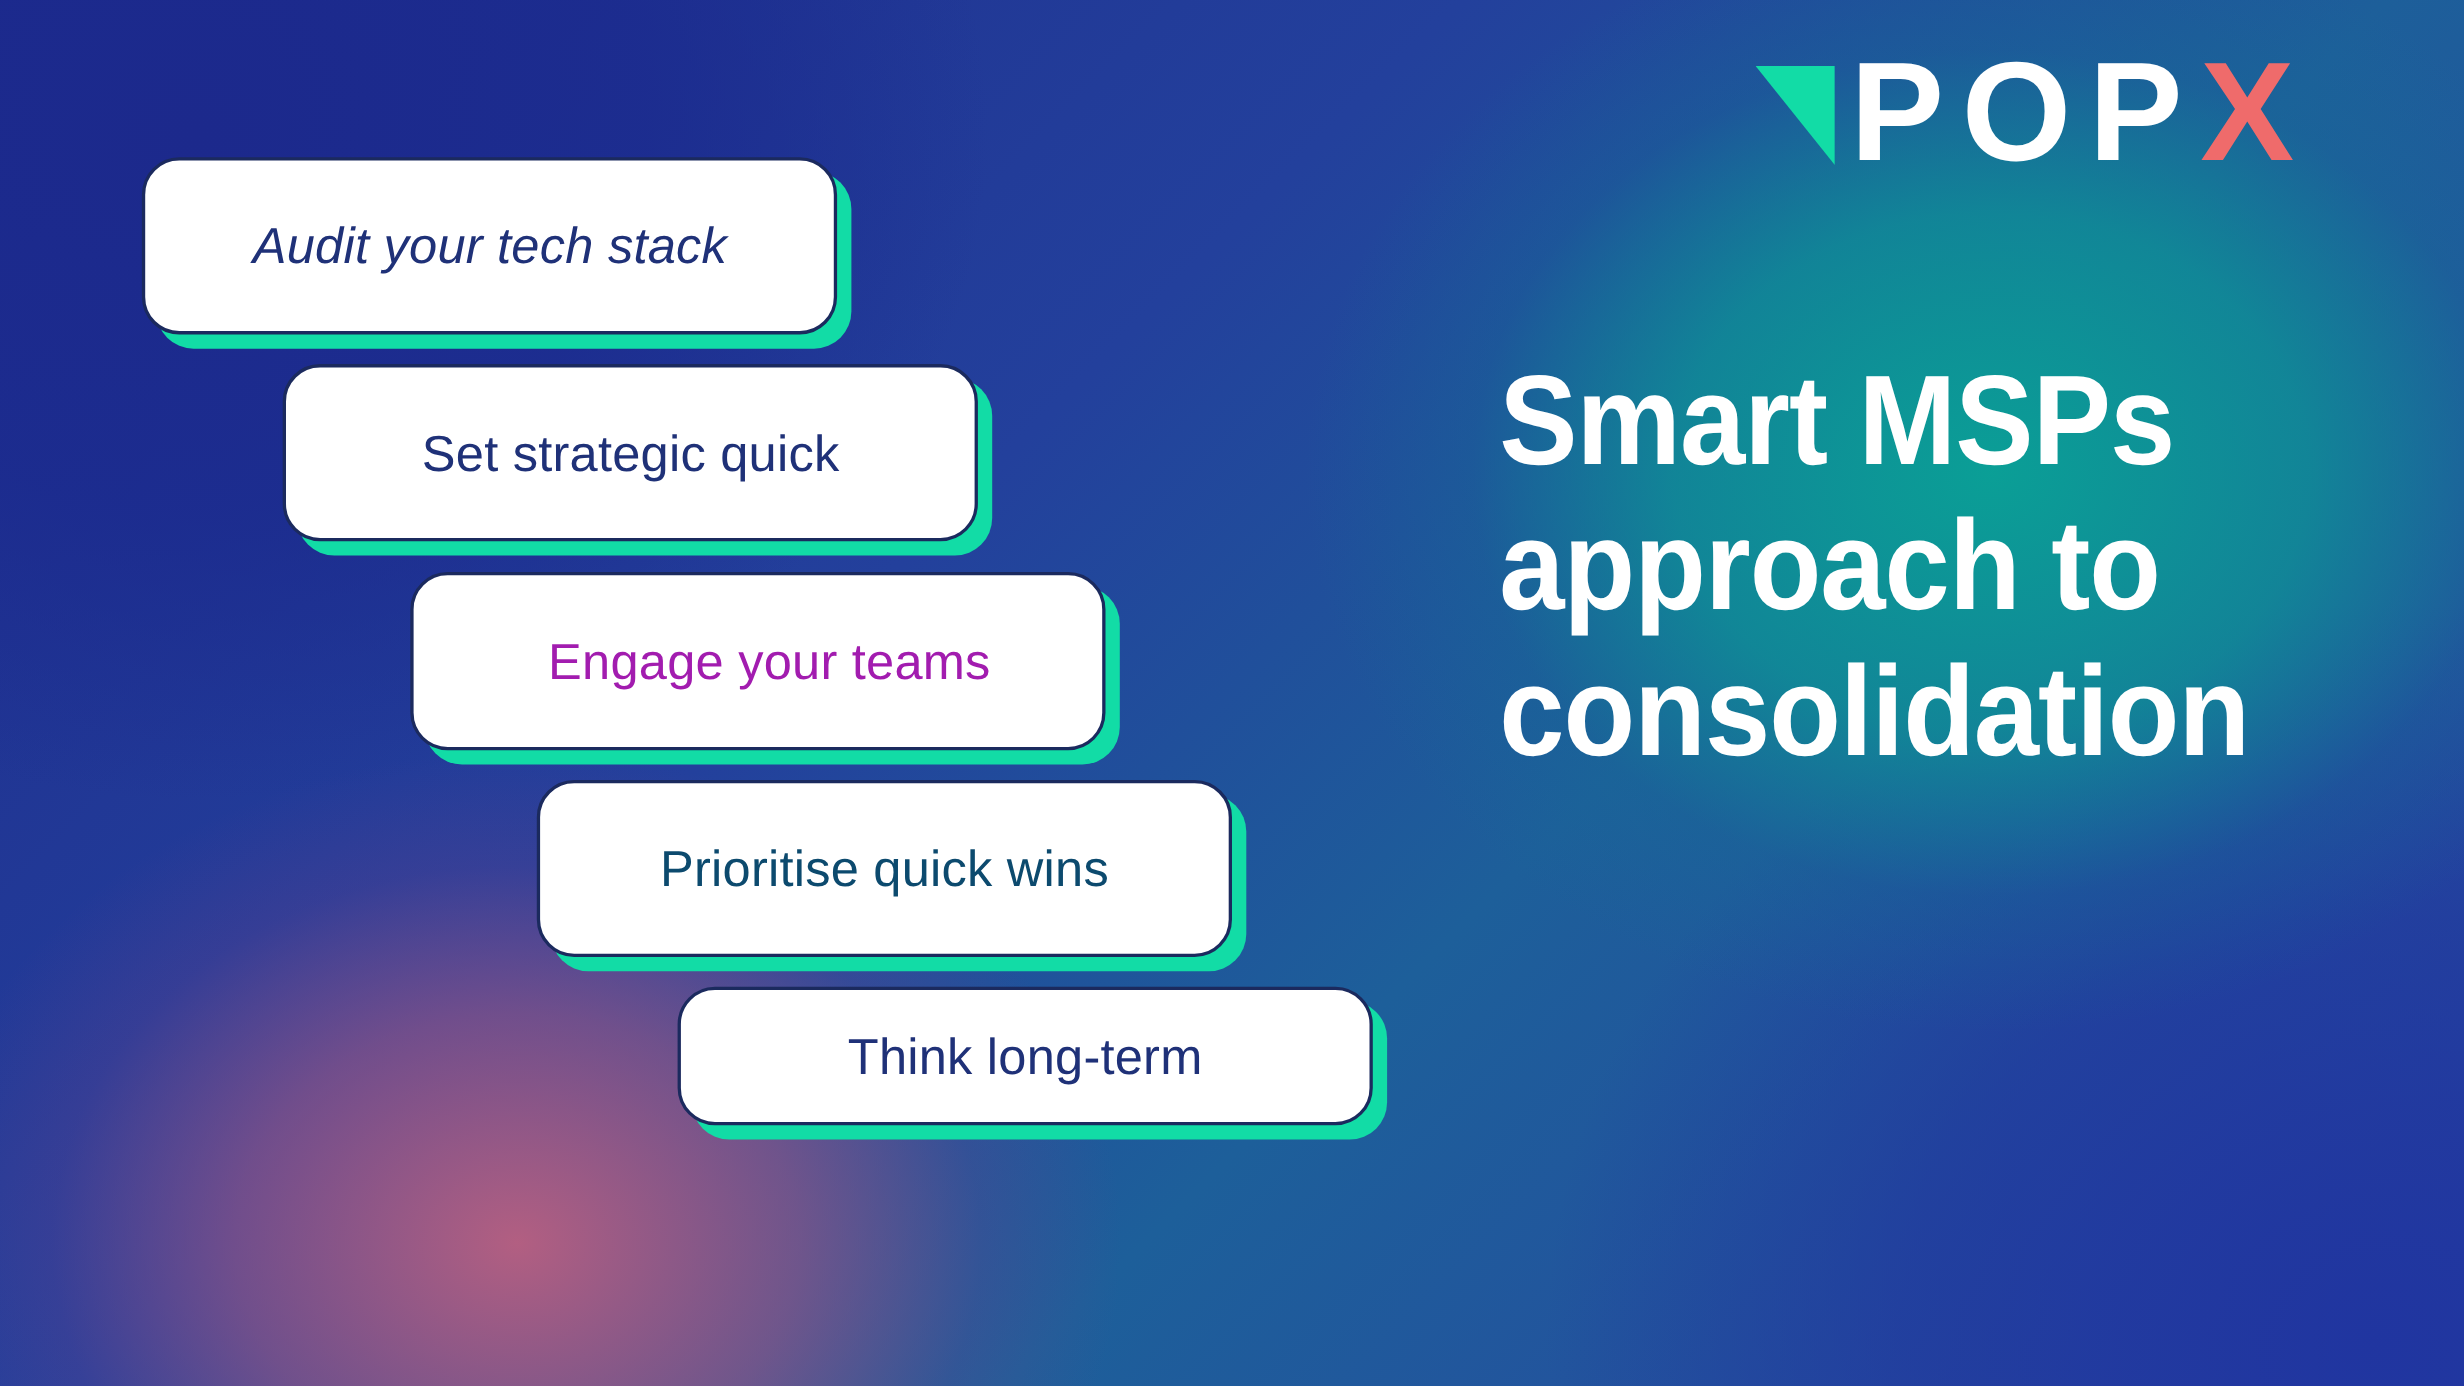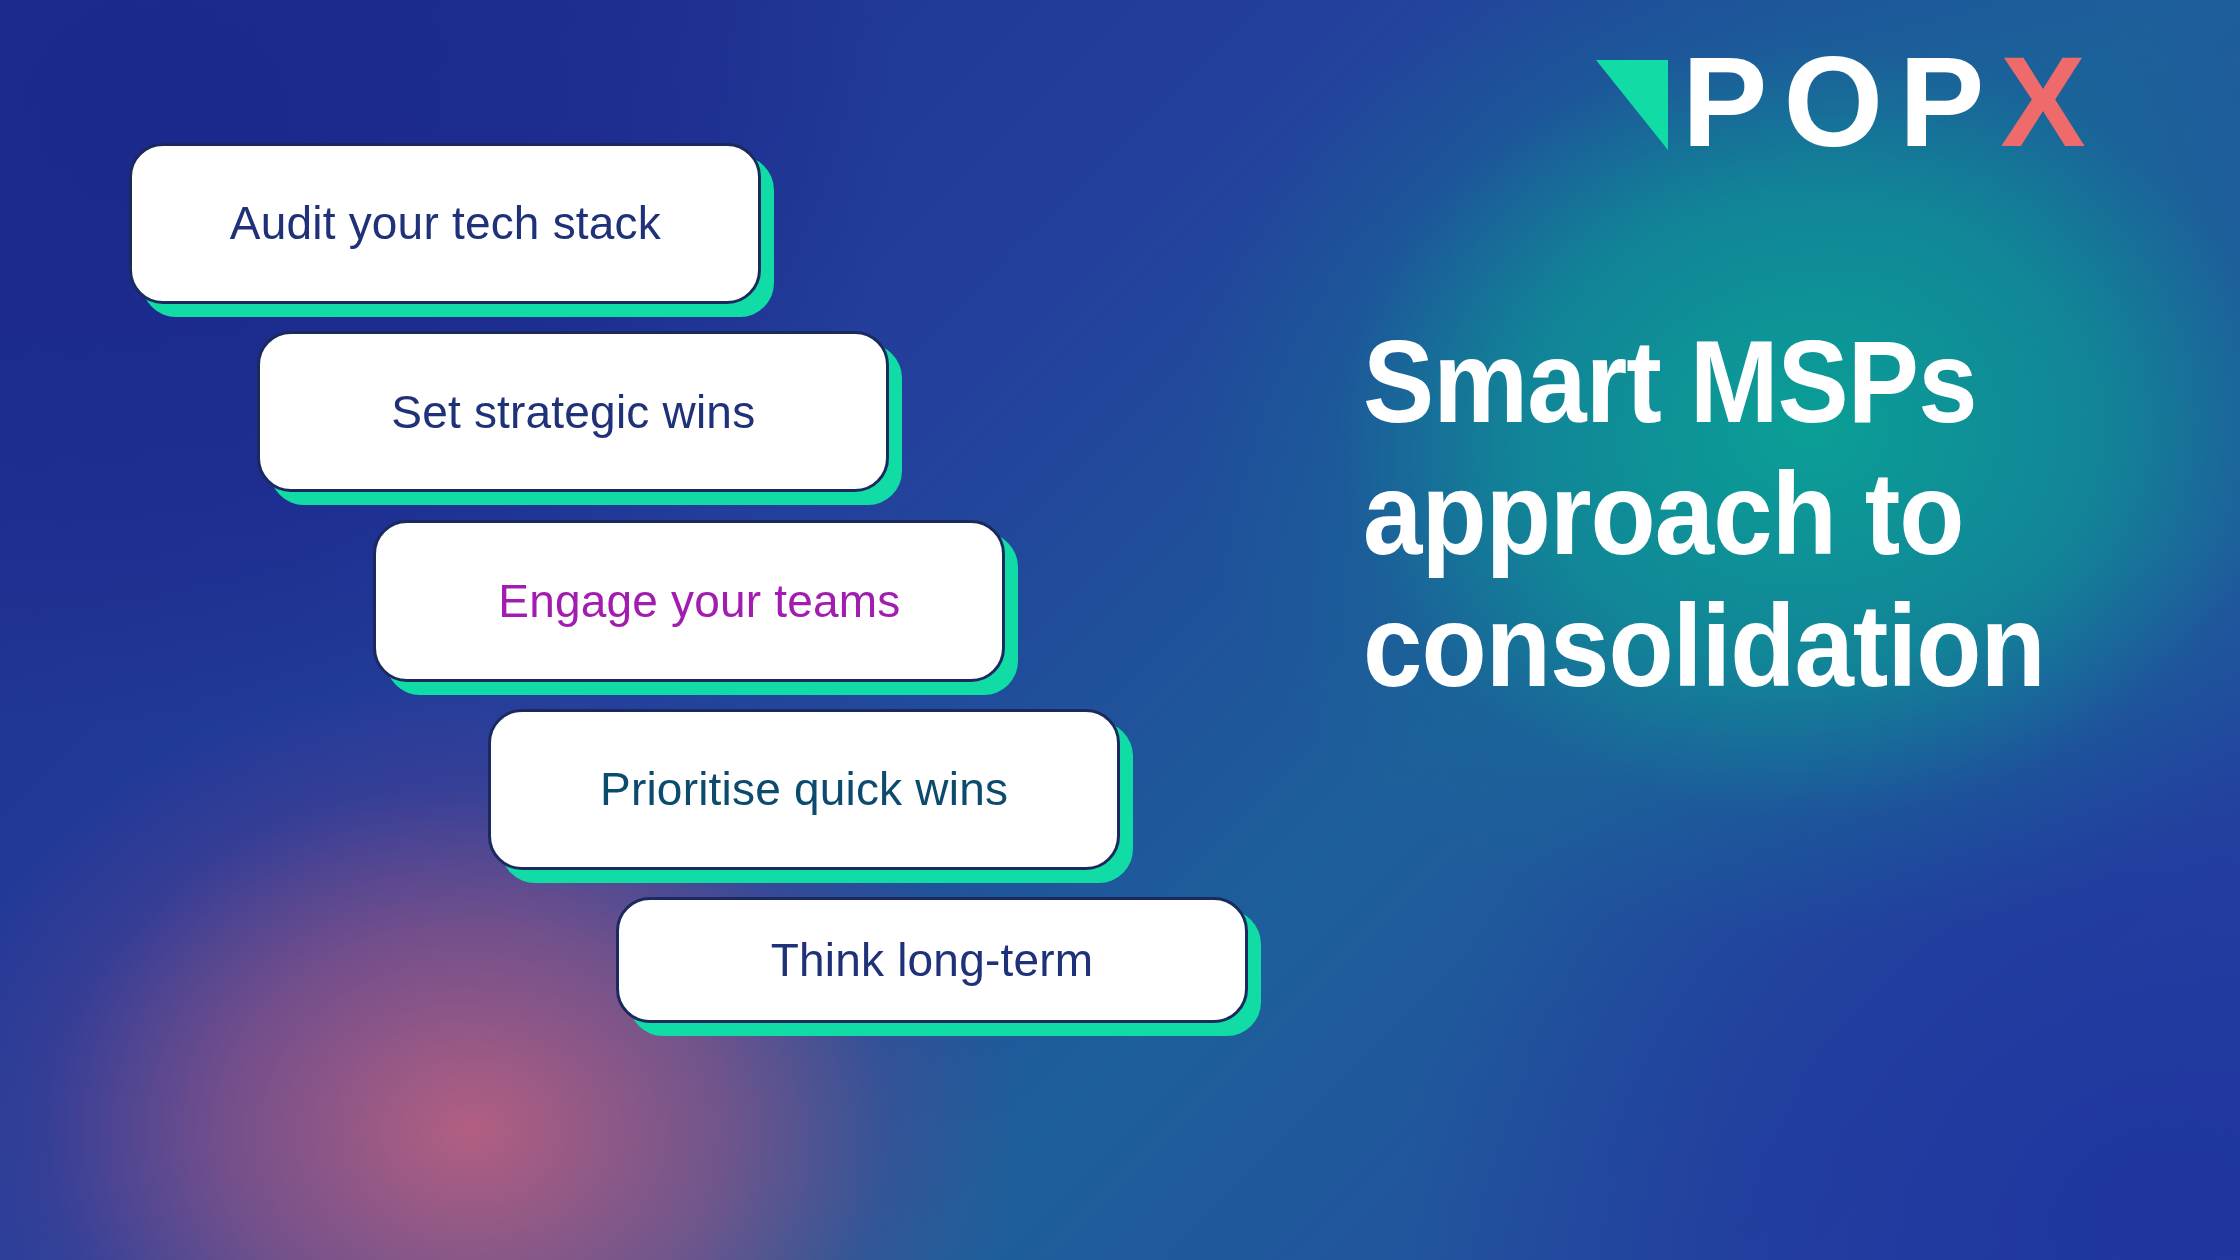--- a/index.html
+++ b/index.html
@@ -106,25 +106,25 @@
     </div>
   </div>
 
   <div class="headline">
     <span class="headline-line">Smart MSPs</span>
     <span class="headline-line">approach to</span>
     <span class="headline-line">consolidation</span>
   </div>
 
   <div class="steps" id="steps-container">
-      <div class="step-card" style="left: 129.36px; top: 142.59px; width: 632.1px; height: 161.7px; border-color: rgb(27, 42, 94); box-shadow: rgb(18, 220, 166) 13px 13px 0px 0px;">
+      <div class="step-card" style="left: 129.36px; top: 142.59px; width: 632.1px; height: 161.7px; border-color: rgb(27, 42, 94); box-shadow: rgb(18, 220, 166) 13px 13px 0px 0px; font-style: italic;">
         <span class="step-label" style="color: rgb(31, 49, 120);">Audit your tech stack</span>
       </div>
       <div class="step-card" style="left: 257.25px; top: 330.75px; width: 632.1px; height: 161.7px; border-color: rgb(27, 42, 94); box-shadow: rgb(18, 220, 166) 13px 13px 0px 0px;">
-        <span class="step-label" style="color: rgb(31, 49, 120);">Set strategic wins</span>
+        <span class="step-label" style="color: rgb(31, 49, 120);">Set strategic quick</span>
       </div>
       <div class="step-card" style="left: 373.38px; top: 520.38px; width: 632.1px; height: 161.7px; border-color: rgb(27, 42, 94); box-shadow: rgb(18, 220, 166) 13px 13px 0px 0px;">
         <span class="step-label" style="color: #a21caf; margin-left: 20px;">Engage your teams</span>
       </div>
       <div class="step-card" style="left: 488.04px; top: 708.54px; width: 632.1px; height: 161.7px; border-color: rgb(27, 42, 94); box-shadow: rgb(18, 220, 166) 13px 13px 0px 0px;">
         <span class="step-label" style="color: #0c4a6e;">Prioritise quick wins</span>
       </div>
       <div class="step-card" style="left: 615.93px; top: 896.7px; width: 632.1px; height: 126px; border-color: rgb(27, 42, 94); box-shadow: rgb(18, 220, 166) 13px 13px 0px 0px;">
         <span class="step-label" style="color: rgb(31, 49, 120);">Think long-term</span>
       </div>

